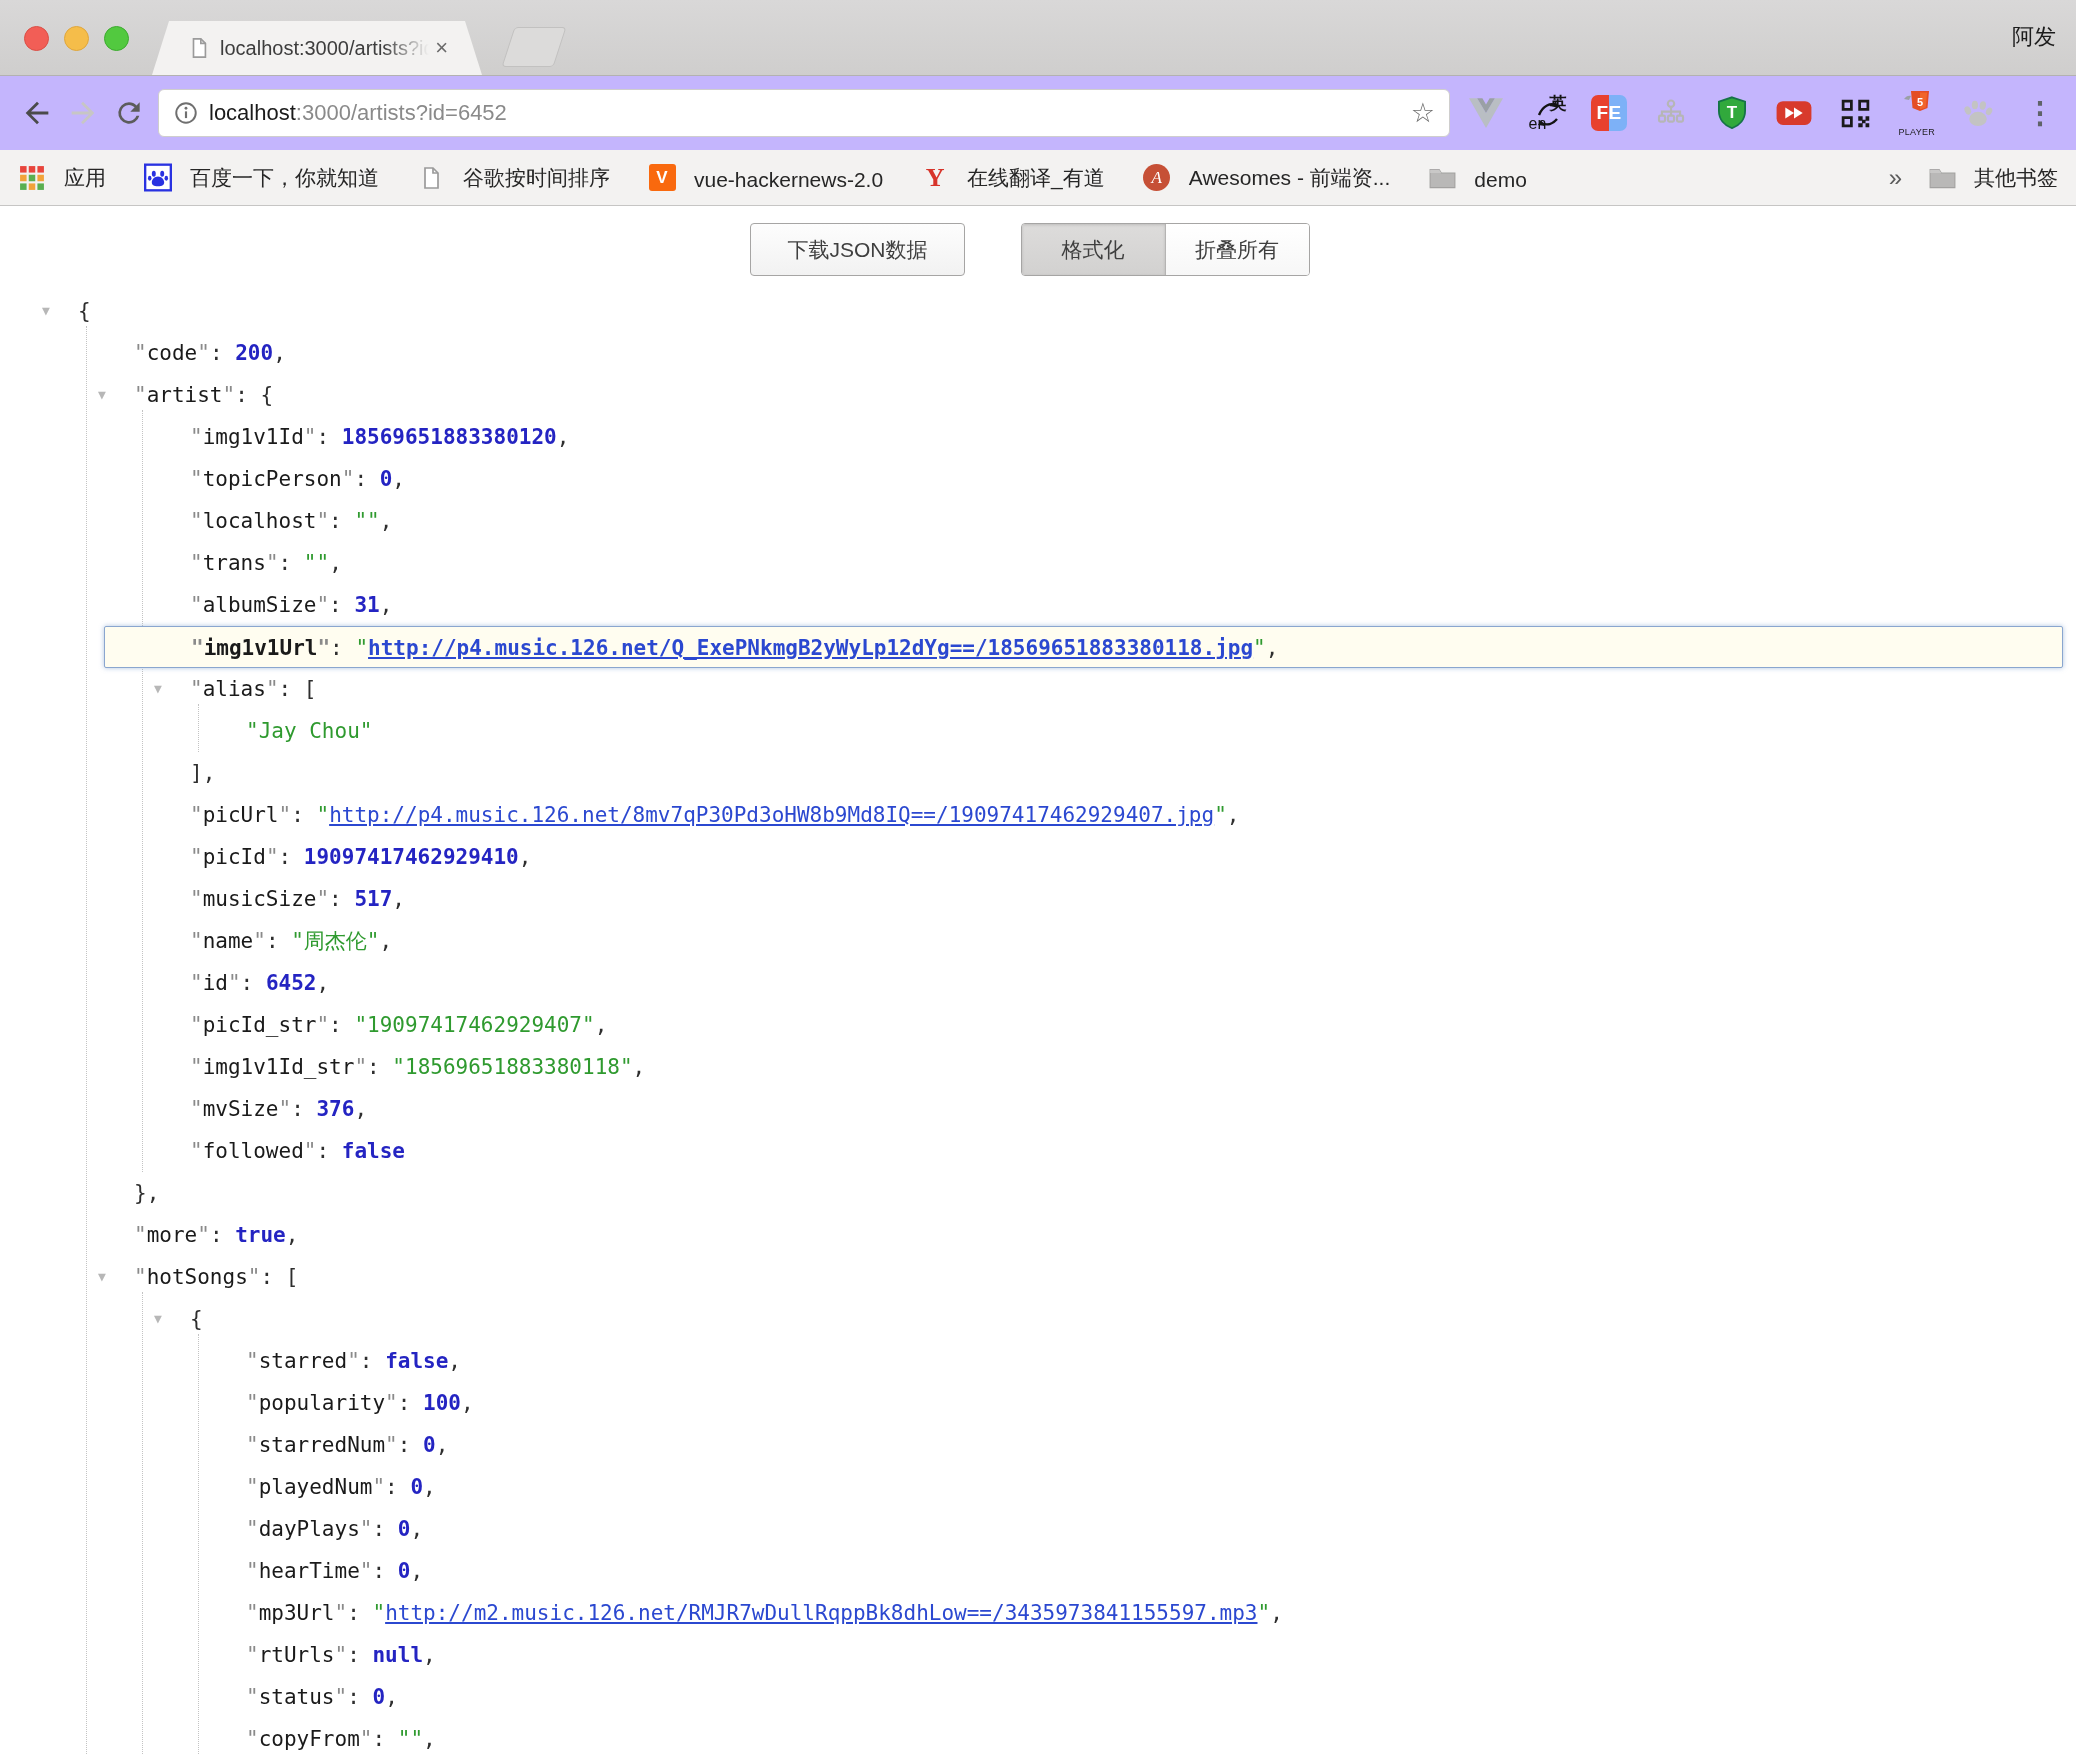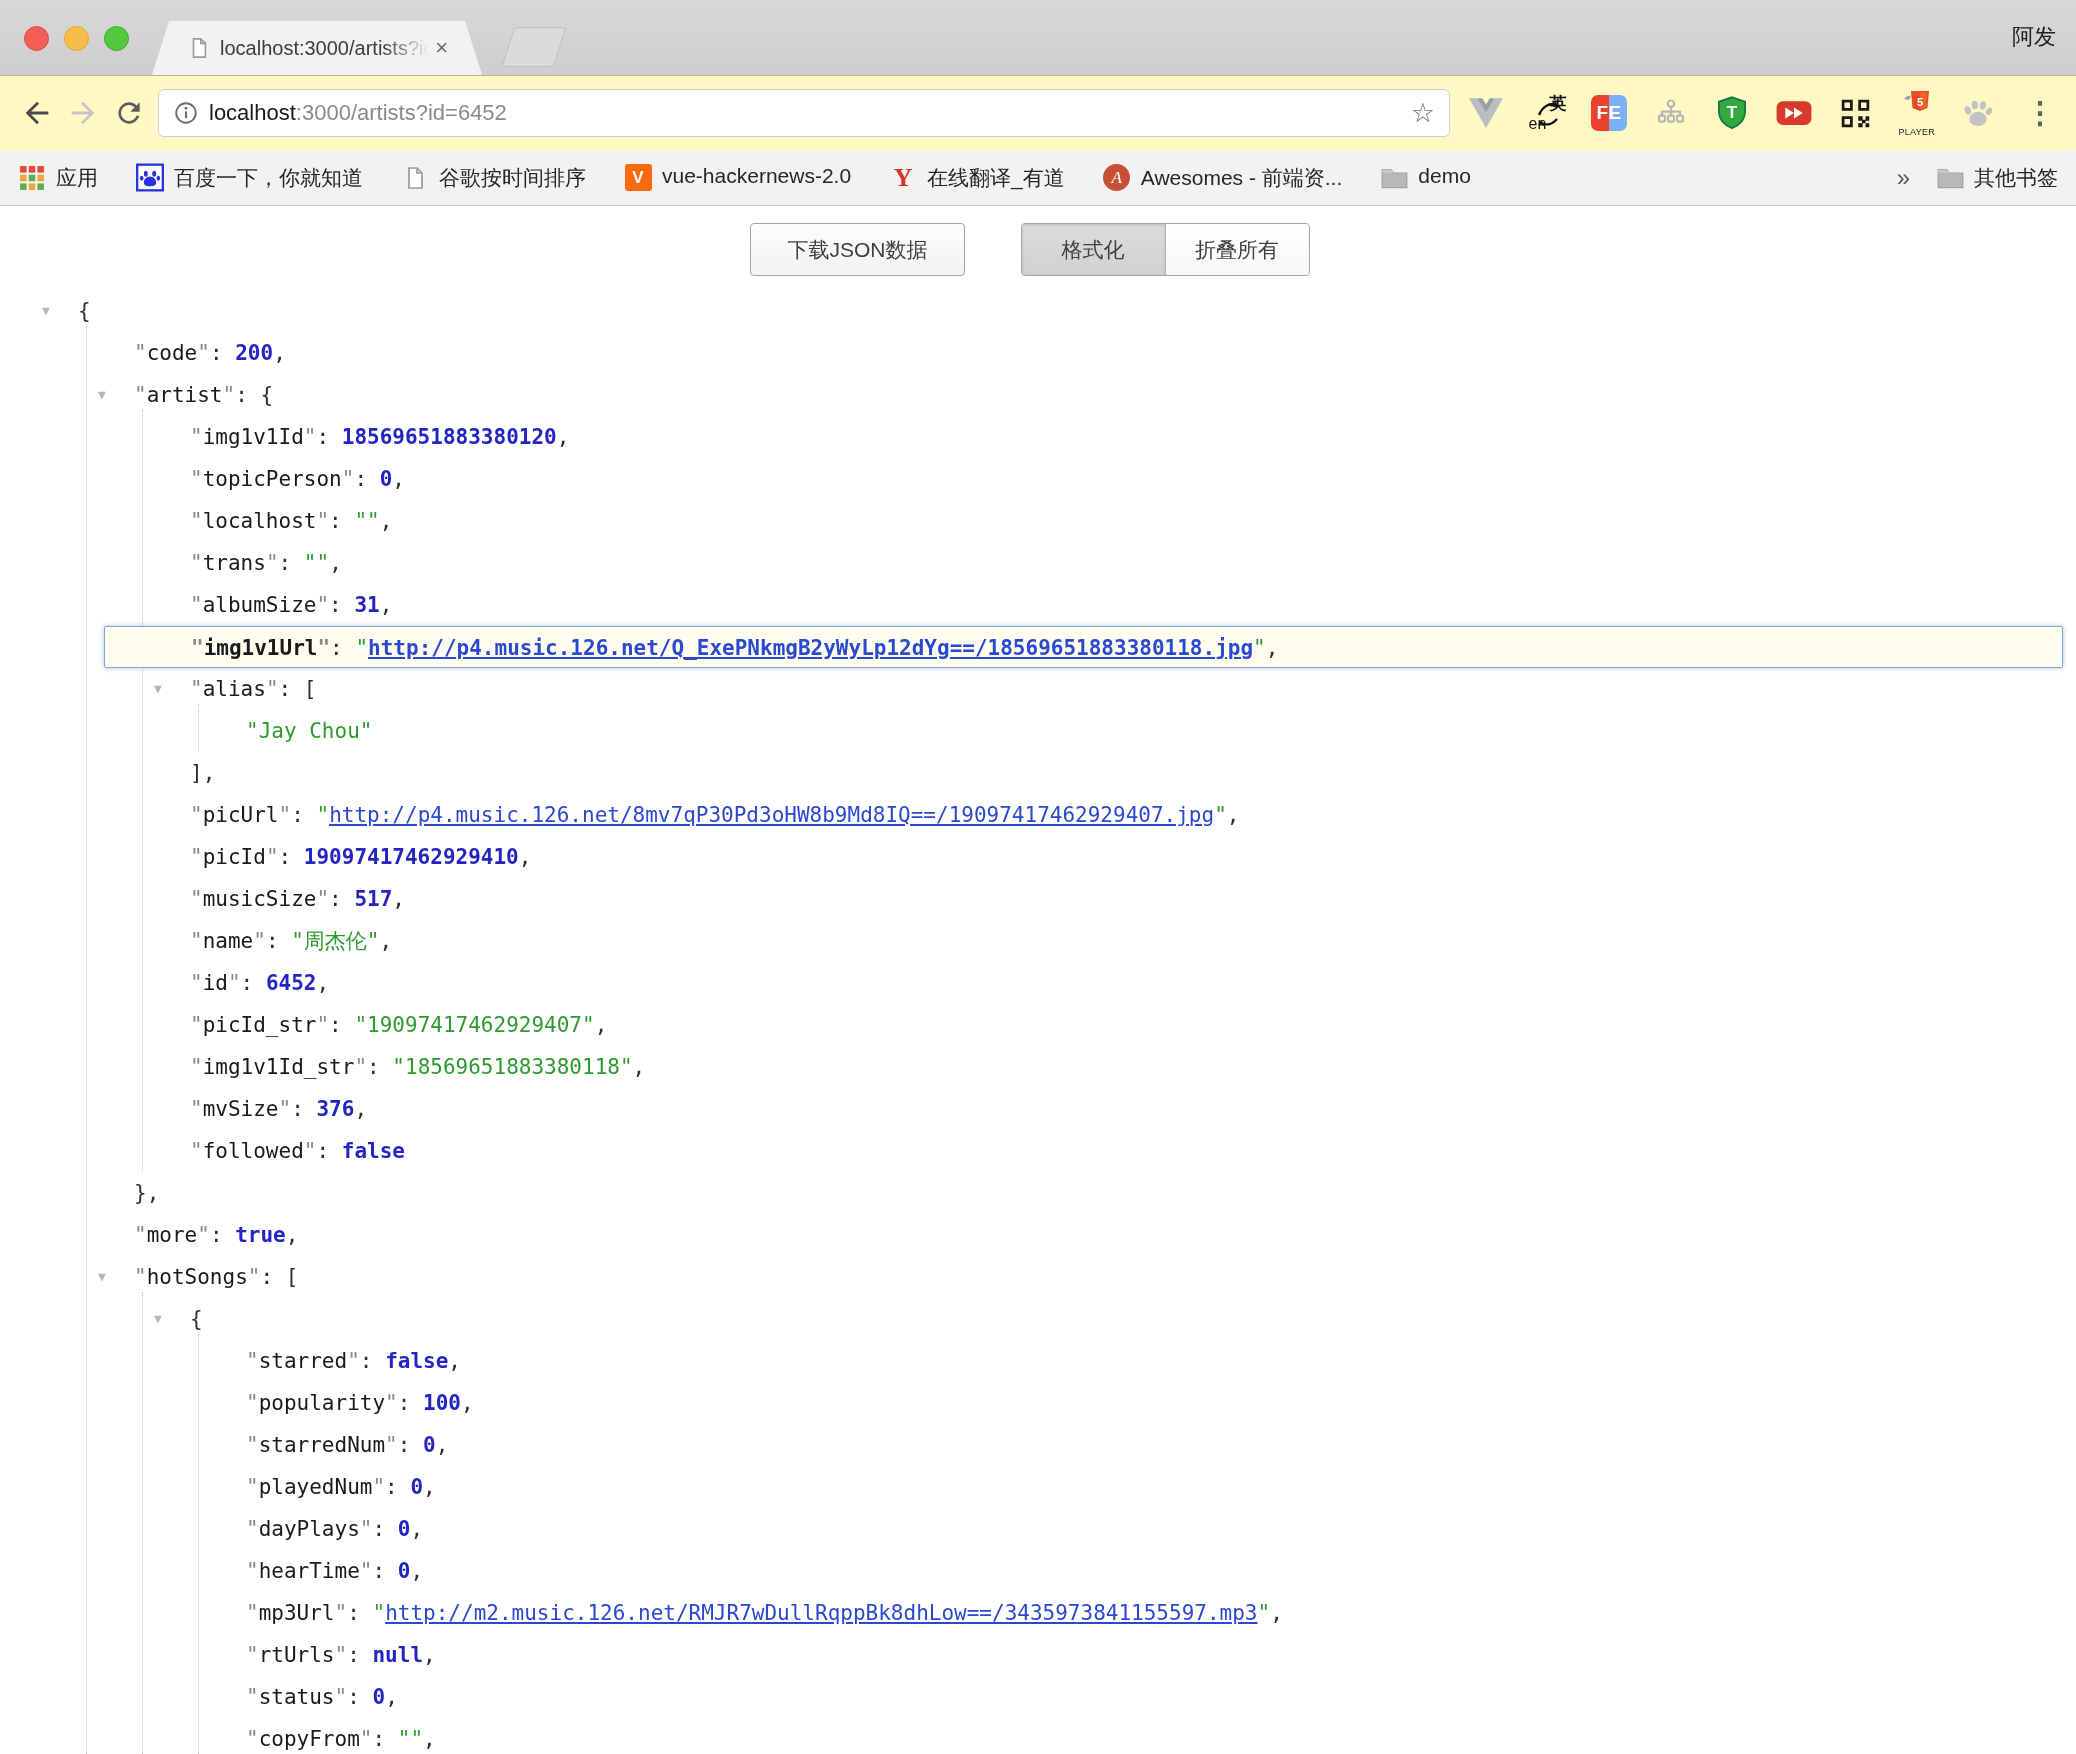--- a/index.html
+++ b/index.html
@@ -19,21 +19,21 @@
   .tab-favicon{flex:none;margin-right:10px;display:flex;}
   .tab-title{position:relative;font-size:20px;color:#3d3d3d;white-space:nowrap;overflow:hidden;
              width:222px;}
   .tab-title::after{content:"";position:absolute;right:0;top:0;bottom:0;width:46px;
              background:linear-gradient(90deg,rgba(243,242,241,0),#f3f2f1);}
   .tab-close{font-size:22px;color:#6a6a6a;margin-left:6px;line-height:1;}
   .newtab{position:absolute;left:508px;bottom:8px;width:50px;height:38px;background:#dcdbda;
           border:1px solid #c2c1c0;border-radius:4px;transform:skewX(-18deg);}
   .profile-name{position:absolute;right:20px;top:22px;font-size:22px;color:#1c1c1c;margin-left:26px;}
   
-  .toolbar{height:74px;background:#fef9c3;display:flex;align-items:center;padding:0 14px;}
+  .toolbar{height:74px;background:#c4b5fd;display:flex;align-items:center;padding:0 14px;}
   .navbtn{width:46px;height:46px;display:flex;align-items:center;justify-content:center;flex:none;}
   .urlbar{flex:none;width:1292px;height:48px;background:#fff;border:1px solid #cfcecd;
           border-radius:6px;display:flex;align-items:center;padding:0 14px;box-sizing:border-box;
           margin-left:6px;}
   .url-text{font-size:22px;margin-left:10px;white-space:nowrap;}
   .url-host{color:#1b1b1b;}
   .url-rest{color:#8a8a8a;}
   .url-spacer{flex:1;}
   .url-star{font-size:27px;color:#6e6e6e;line-height:1;}
   .extensions{flex:1;display:flex;align-items:center;justify-content:space-between;
@@ -46,21 +46,21 @@
   .x-fe{width:36px;height:36px;border-radius:7px;display:flex;align-items:center;justify-content:center;
         background:linear-gradient(90deg,#e8412e 50%,#7db1f7 50%);color:#fff;font-weight:800;
         font-size:19px;letter-spacing:.5px;}
   .x-h5{display:flex;flex-direction:column;align-items:center;line-height:1;}
   .x-h5 .h5label{font-size:9px;color:#1e1e1e;margin-top:14px;letter-spacing:.3px;}
   .menu-dots{font-size:30px;color:#5f6368;font-weight:700;line-height:1;}
   
   .bookmarks{height:55px;background:#f3f2f1;border-bottom:1px solid #c6c5c4;display:flex;
              align-items:center;padding:0 18px;}
   .bm-list{display:flex;align-items:center;gap:38px;}
-  .bm-item{display:flex;align-items:flex-start;gap:10px;cursor:default;}
+  .bm-item{display:flex;align-items:flex-end;gap:18px;cursor:default;}
   .bm-label{font-size:21px;color:#262626;white-space:nowrap;}
   .bm-icon{display:flex;align-items:center;justify-content:center;width:28px;height:28px;}
   .bm-vue{width:27px;height:27px;background:#f9690e;color:#fff;font-weight:700;font-size:17px;
           display:flex;align-items:center;justify-content:center;border-radius:3px;}
   .bm-yd{color:#d7342a;font-weight:800;font-size:26px;font-family:"Liberation Serif",serif;}
   .bm-aw{width:27px;height:27px;border-radius:50%;background:#c65036;color:#fff;font-size:17px;
          font-style:italic;font-family:"Liberation Serif",serif;display:flex;align-items:center;
          justify-content:center;}
   .bm-right{margin-left:auto;display:flex;align-items:center;gap:26px;}
   .bm-chevron{font-size:24px;color:#5c5c5c;}

